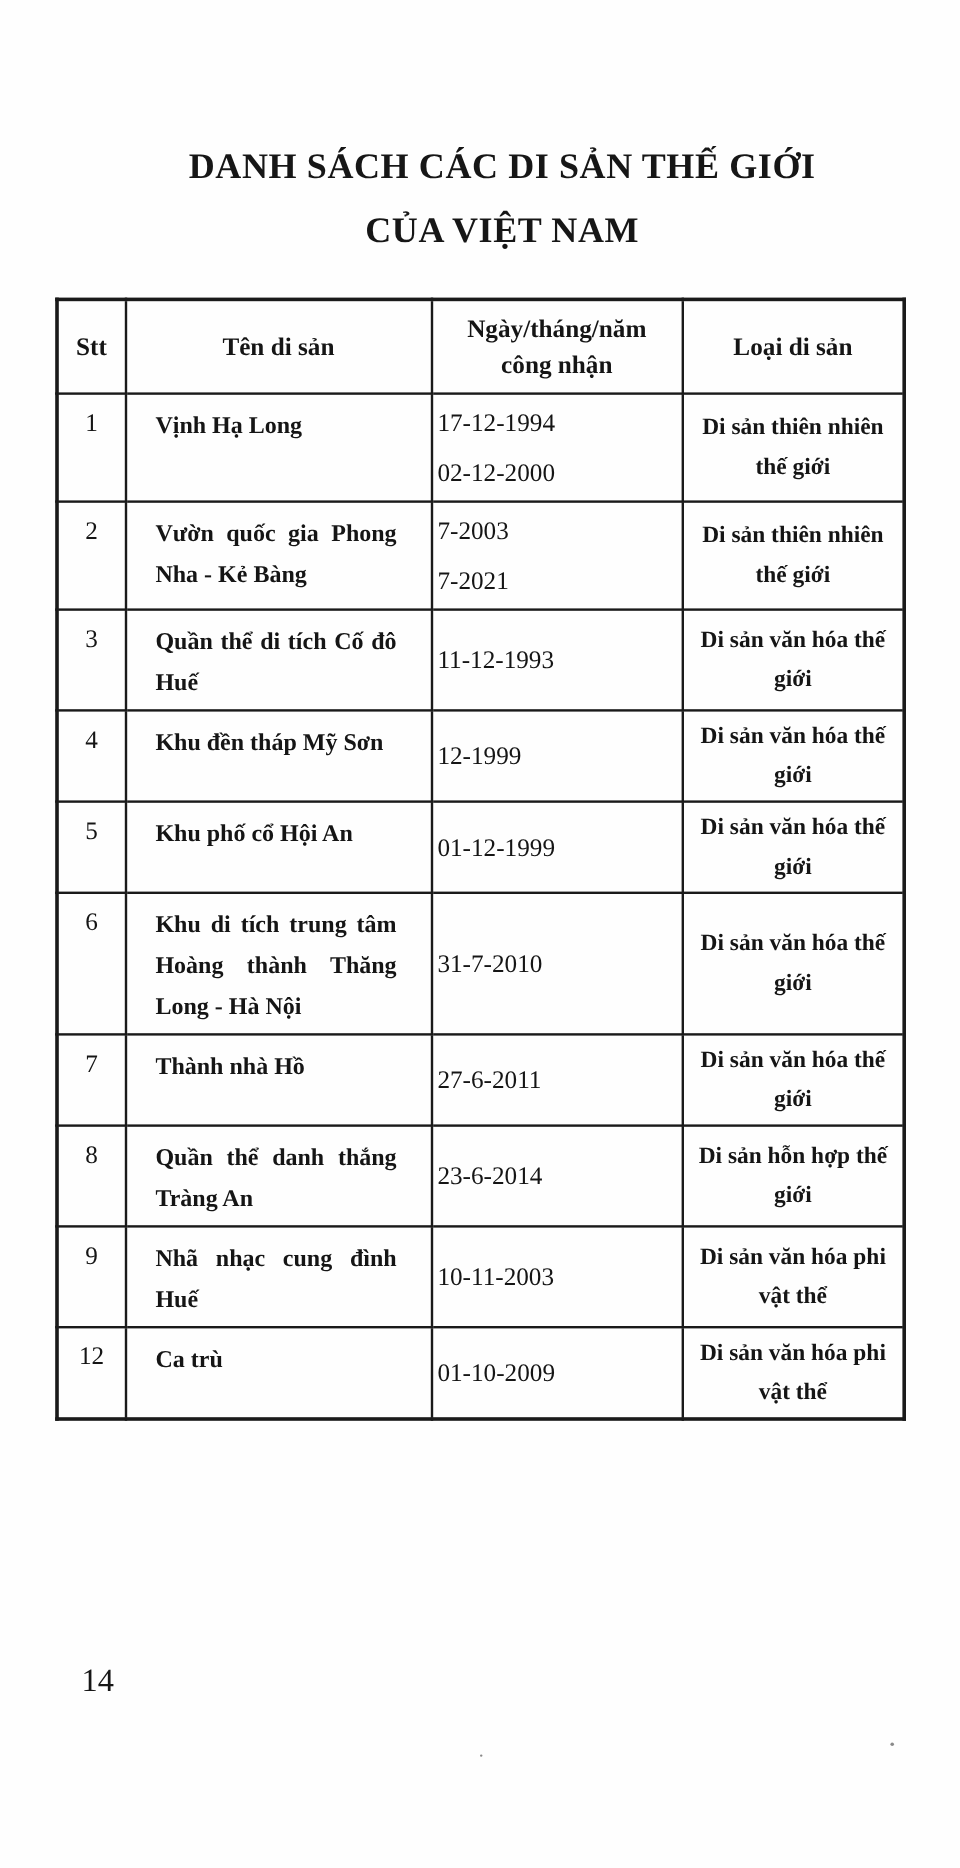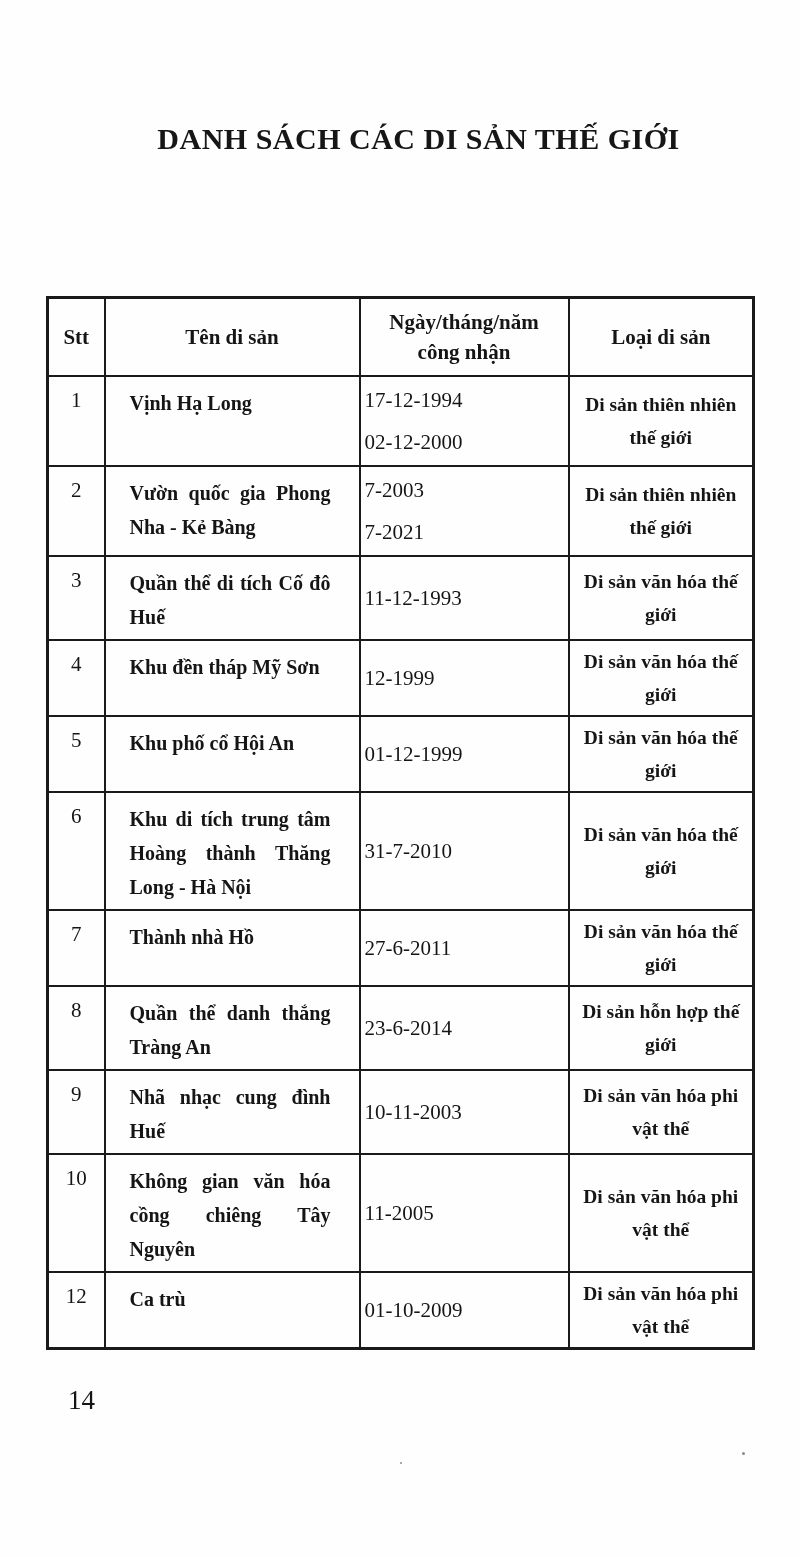--- a/index.html
+++ b/index.html
@@ -33,21 +33,20 @@
     width: 706px;
     border-collapse: collapse;
     table-layout: fixed;
     color: #151515;
   }
   .heritage-table, .heritage-table th, .heritage-table td {
     border: 2px solid #1a1a1a;
   }
   .heritage-table {
     border-width: 3px;
-    margin-top: 48px;
   }
   .heritage-table th {
     font-size: 21px;
     font-weight: bold;
     text-align: center;
     vertical-align: middle;
     height: 72px;
     line-height: 30px;
     padding: 2px 4px;
   }
@@ -101,20 +100,21 @@
     border-radius: 50%;
   }
 </style>
 </head>
 <body>
 
 <div class="page">
 
   <div class="doc-title">
     <div>DANH SÁCH CÁC DI SẢN THẾ GIỚI</div>
+    <div>CỦA VIỆT NAM</div>
   </div>
 
   <table class="heritage-table">
     <colgroup>
       <col style="width:57px">
       <col style="width:255px">
       <col style="width:209px">
       <col style="width:185px">
     </colgroup>
     <thead>
@@ -202,28 +202,20 @@
 
     <tr>
       <td class="cell-stt">9</td>
       <td class="cell-name">Nhã nhạc cung đình Huế</td>
       <td class="cell-dates">
             <div class="date-line">10-11-2003</div>
           </td>
       <td class="cell-type">Di sản văn hóa phi vật thể</td>
     </tr>
 
-    <tr>
-      <td class="cell-stt">10</td>
-      <td class="cell-name">Không gian văn hóa cồng chiêng Tây Nguyên</td>
-      <td class="cell-dates">
-            <div class="date-line">11-2005</div>
-          </td>
-      <td class="cell-type">Di sản văn hóa phi vật thể</td>
-    </tr>
 
 
     <tr>
       <td class="cell-stt">12</td>
       <td class="cell-name">Ca trù</td>
       <td class="cell-dates">
             <div class="date-line">01-10-2009</div>
           </td>
       <td class="cell-type">Di sản văn hóa phi vật thể</td>
     </tr>

